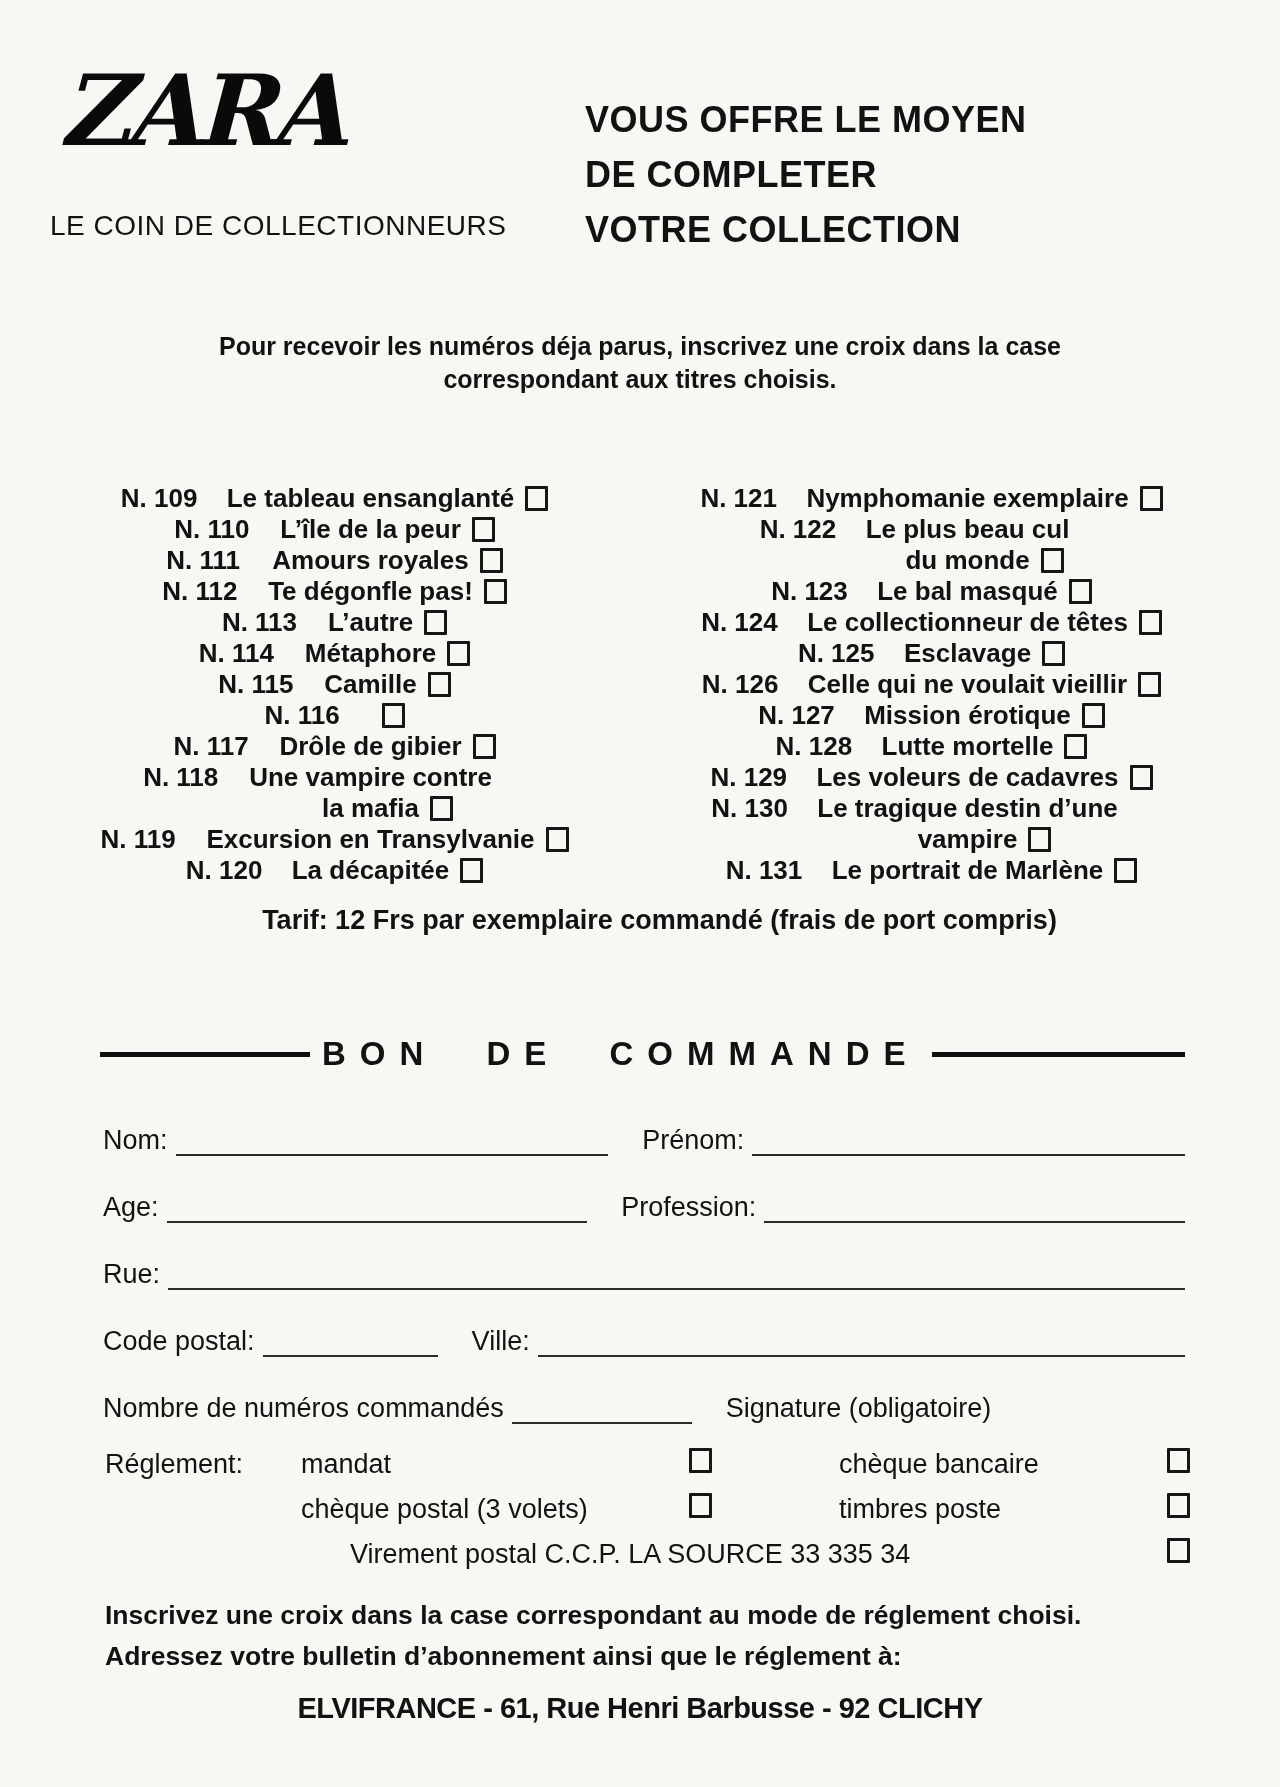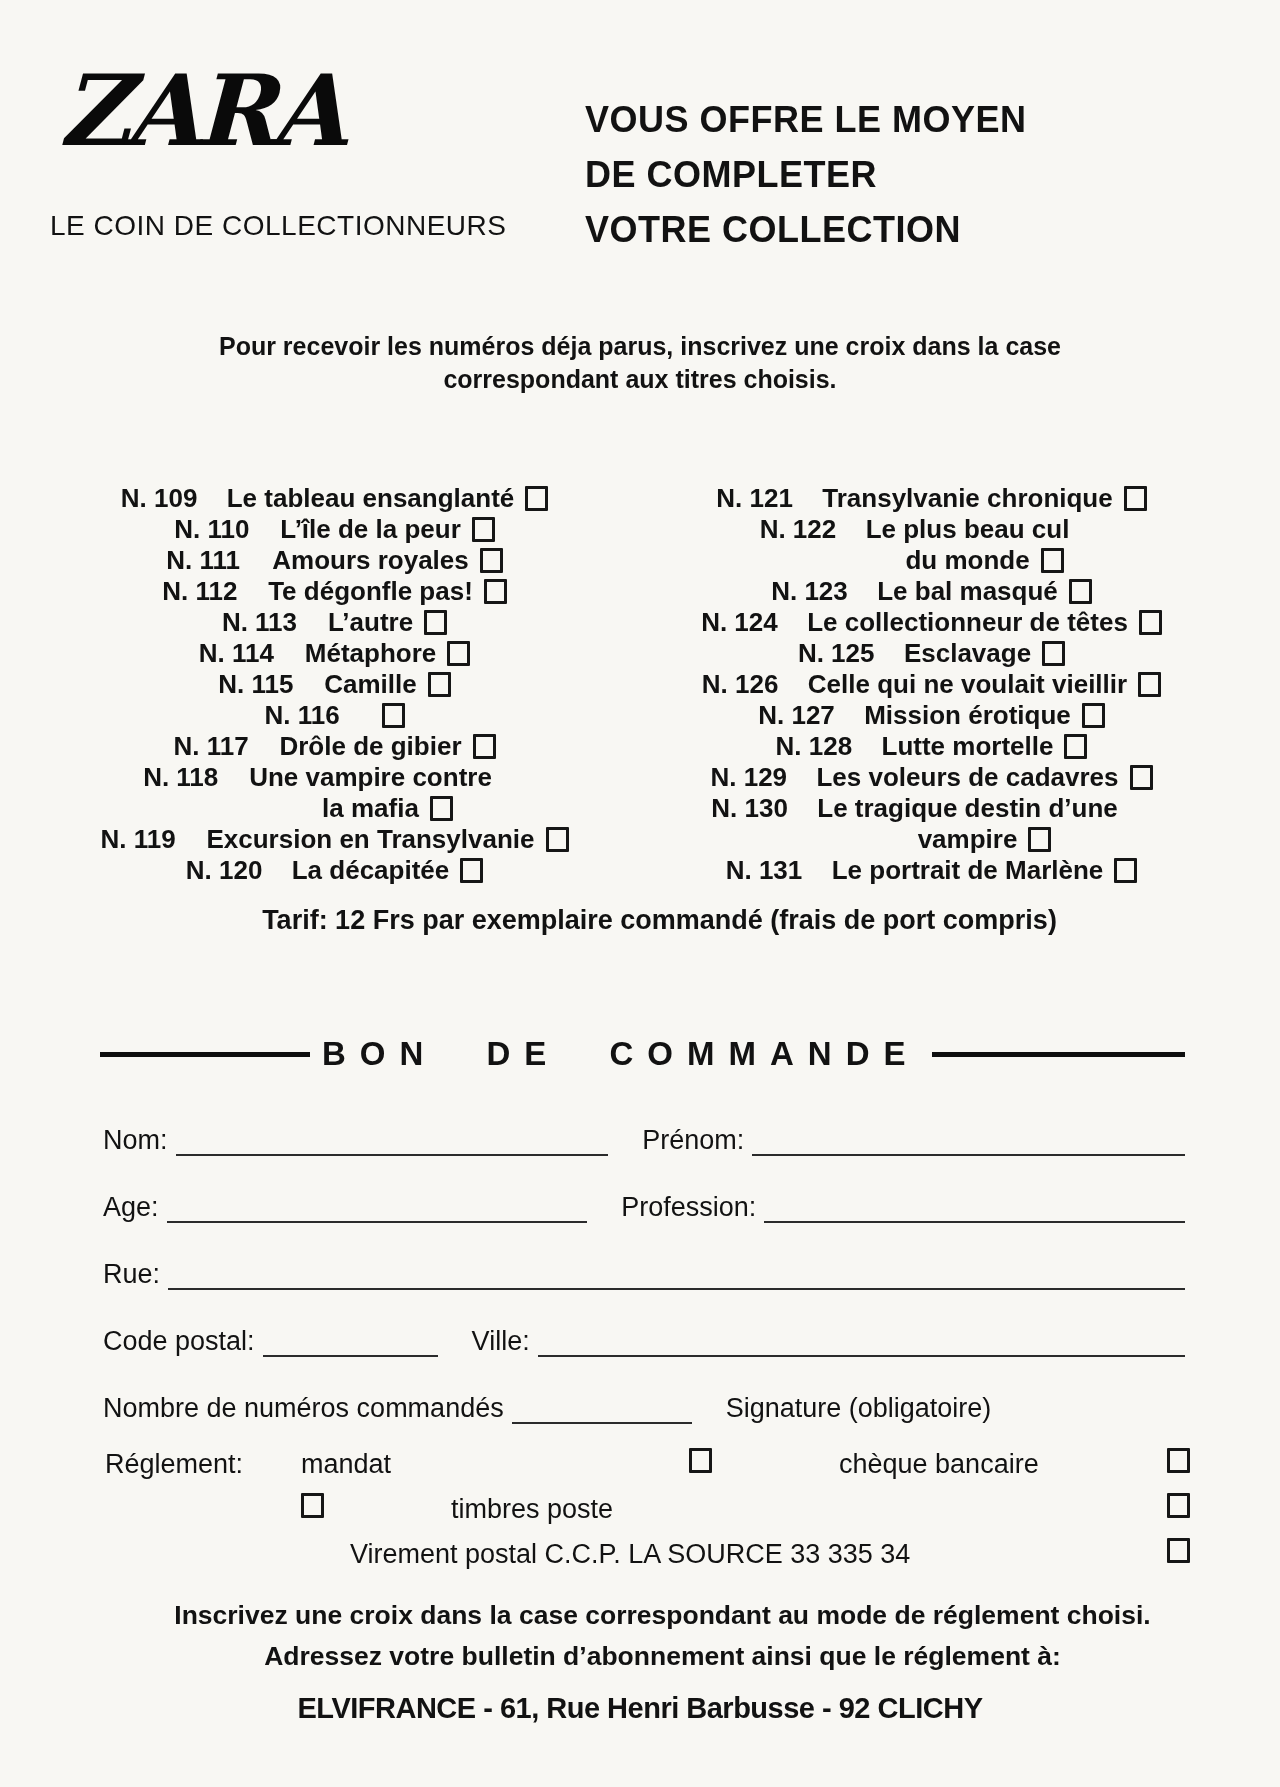--- a/index.html
+++ b/index.html
@@ -87,21 +87,21 @@
   .pay-row { display:flex; align-items:center; height:32px; margin-bottom:13px; }
   .pay-label { width:196px; }
   .pay-opt-left { width:388px; }
   .pay-box1 { width:150px; }
   .pay-opt-right { flex:1; }
   .pay-virement { margin-left:245px; }
   .ml-auto { margin-left:auto; }
   
   .footer-notes {
     position:absolute; top:1595px; left:105px; right:60px;
-    font-size:26.5px; font-weight:600; line-height:41px;text-align:center;
+    font-size:26.5px; font-weight:600; line-height:41px;
   }
   .address {
     position:absolute; top:1692px; left:0; width:100%;
     text-align:center; font-size:29px; font-weight:bold; letter-spacing:-0.5px;
   }
 </style>
 </head>
 <body>
 
 <div class="page">
@@ -206,21 +206,21 @@
           <div class="cat-num">N. 120</div>
           <div class="cat-title">La décapitée</div>
           <div class="cat-box">
             <span class="checkbox"></span>
           </div>
         </div>
       </div>
     <div class="cat-col right">
         <div class="cat-row">
           <div class="cat-num">N. 121</div>
-          <div class="cat-title">Transylvanie chronique</div>
+          <div class="cat-title">Nymphomanie exemplaire</div>
           <div class="cat-box">
             <span class="checkbox"></span>
           </div>
         </div>
         <div class="cat-row">
           <div class="cat-num">N. 122</div>
           <div class="cat-title">Le plus beau cul</div>
           <div class="cat-box"></div>
         </div>
         <div class="cat-row">
@@ -346,20 +346,21 @@
   <div class="payment">
     <div class="pay-row">
       <span class="pay-label">Réglement:</span>
       <span class="pay-opt-left">mandat</span>
       <span class="pay-box1"><span class="checkbox"></span></span>
       <span class="pay-opt-right">chèque bancaire</span>
       <span class="ml-auto"><span class="checkbox"></span></span>
     </div>
     <div class="pay-row">
       <span class="pay-label"></span>
+      <span class="pay-opt-left">chèque postal (3 volets)</span>
       <span class="pay-box1"><span class="checkbox"></span></span>
       <span class="pay-opt-right">timbres poste</span>
       <span class="ml-auto"><span class="checkbox"></span></span>
     </div>
     <div class="pay-row">
       <span class="pay-virement">Virement postal C.C.P. LA SOURCE 33 335 34</span>
       <span class="ml-auto"><span class="checkbox"></span></span>
     </div>
   </div>
 

